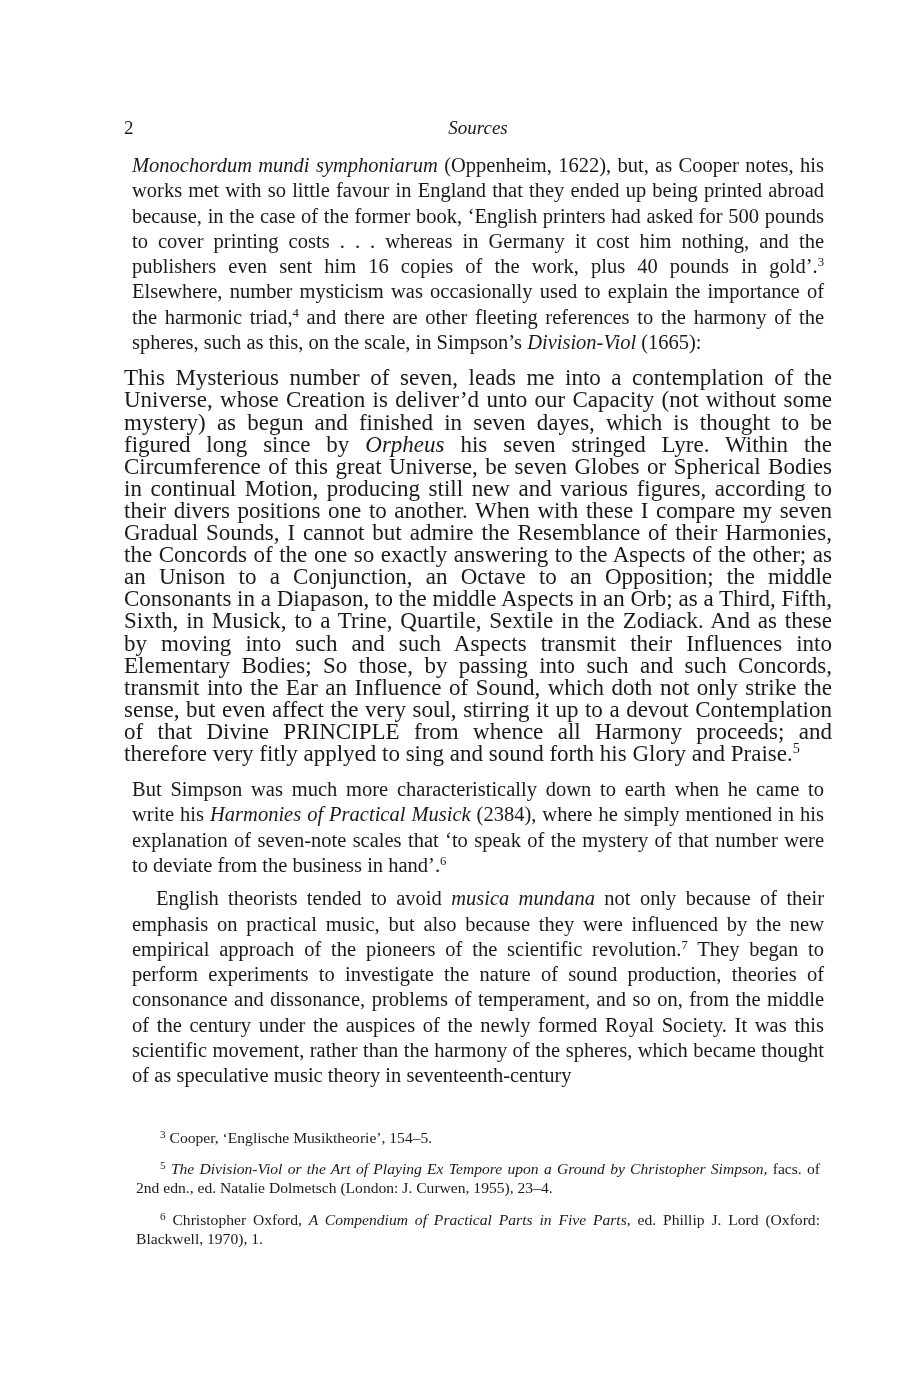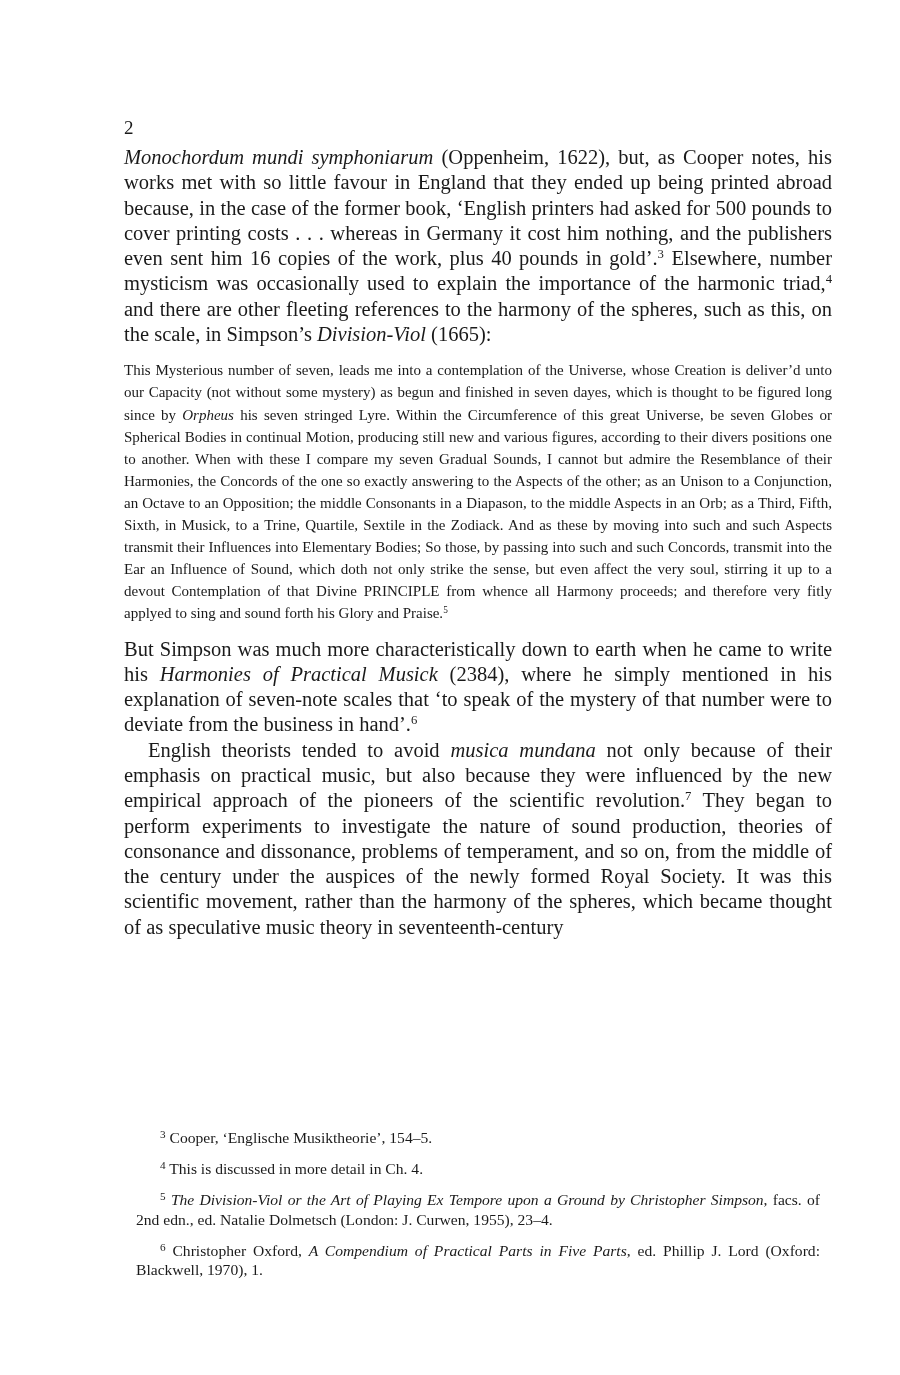--- a/index.html
+++ b/index.html
@@ -2,44 +2,44 @@
 <html><head>
 <meta charset="utf-8">
 <style>
   html, body { margin: 0; padding: 0; background: #ffffff; }
   body { width: 900px; height: 1375px; position: relative; overflow: hidden;
          font-family: "Liberation Serif", "DejaVu Serif", serif; color: #1a1a1a; }
   .page { position: absolute; left: 124px; top: 115px; width: 708px; }
   .running-head { position: relative; height: 30px; font-size: 19px; }
   .page-number { position: absolute; left: 0; top: 2px; }
   .running-title { position: absolute; left: 0; right: 0; top: 2px; text-align: center; font-style: italic; }
-  .body-text { font-size: 20.5px; line-height: 25.3px; text-align: justify; margin: 0; }
+  .body-text { font-size: 20.5px; line-height: 25.3px; text-align: justify; margin: 8px; }
   .indent { text-indent: 24px; }
-  .block-quote { font-size: 15px; line-height: 22.1px; text-align: justify; margin: 12px 0 12px 0; }
+  .block-quote { font-size: 23px; line-height: 22.1px; text-align: justify; margin: 12px 0 12px 0; }
   sup { font-size: 0.62em; line-height: 0; vertical-align: 0.55em; }
   .footnotes { position: absolute; left: 124px; top: 1116px; width: 708px; font-size: 15.6px; line-height: 19.2px; text-align: justify; }
   .fn { margin: 12px; text-indent: 24px; }
   .fn sup { vertical-align: 0.45em; font-size: 0.72em; }
   i { font-style: italic; }
 </style>
 </head>
 <body>
 
 <div class="page">
   <div class="running-head">
     <span class="page-number">2</span>
+    <span class="running-title">Sources</span>
   </div>
 
   <p class="body-text"><i>Monochordum mundi symphoniarum</i><span> (Oppenheim, 1622), but, as Cooper notes, his works met with so little favour in England that they ended up being printed abroad because, in the case of the former book, ‘English printers had asked for 500 pounds to cover printing costs . . . whereas in Germany it cost him nothing, and the publishers even sent him 16 copies of the work, plus 40 pounds in gold’.</span><sup>3</sup><span> Elsewhere, number mysticism was occasionally used to explain the importance of the harmonic triad,</span><sup>4</sup><span> and there are other fleeting references to the harmony of the spheres, such as this, on the scale, in Simpson’s </span><i>Division-Viol</i><span> (1665):</span></p>
 
   <p class="block-quote"><span>This Mysterious number of seven, leads me into a contemplation of the Universe, whose Creation is deliver’d unto our Capacity (not without some mystery) as begun and finished in seven dayes, which is thought to be figured long since by </span><i>Orpheus</i><span> his seven stringed Lyre. Within the Circumference of this great Universe, be seven Globes or Spherical Bodies in continual Motion, producing still new and various figures, according to their divers positions one to another. When with these I compare my seven Gradual Sounds, I cannot but admire the Resemblance of their Harmonies, the Concords of the one so exactly answering to the Aspects of the other; as an Unison to a Conjunction, an Octave to an Opposition; the middle Consonants in a Diapason, to the middle Aspects in an Orb; as a Third, Fifth, Sixth, in Musick, to a Trine, Quartile, Sextile in the Zodiack. And as these by moving into such and such Aspects transmit their Influences into Elementary Bodies; So those, by passing into such and such Concords, transmit into the Ear an Influence of Sound, which doth not only strike the sense, but even affect the very soul, stirring it up to a devout Contemplation of that Divine PRINCIPLE from whence all Harmony proceeds; and therefore very fitly applyed to sing and sound forth his Glory and Praise.</span><sup>5</sup></p>
 
   <p class="body-text"><span>But Simpson was much more characteristically down to earth when he came to write his </span><i>Harmonies of Practical Musick</i><span> (2384), where he simply mentioned in his explanation of seven-note scales that ‘to speak of the mystery of that number were to deviate from the business in hand’.</span><sup>6</sup></p>
 
   <p class="body-text indent"><span>English theorists tended to avoid </span><i>musica mundana</i><span> not only because of their emphasis on practical music, but also because they were influenced by the new empirical approach of the pioneers of the scientific revolution.</span><sup>7</sup><span> They began to perform experiments to investigate the nature of sound production, theories of consonance and dissonance, problems of temperament, and so on, from the middle of the century under the auspices of the newly formed Royal Society. It was this scientific movement, rather than the harmony of the spheres, which became thought of as speculative music theory in seventeenth-century</span></p>
 </div>
 
 <div class="footnotes">
   <p class="fn"><sup>3</sup> <span>Cooper, ‘Englische Musiktheorie’, 154–5.</span></p>
-  <p class="fn"><sup>4</sup> <span>This is discussed in more detail in Ch. 4.</span></p>
   <p class="fn"><sup>5</sup> <i>The Division-Viol or the Art of Playing Ex Tempore upon a Ground by Christopher Simpson</i><span>, facs. of 2nd edn., ed. Natalie Dolmetsch (London: J. Curwen, 1955), 23–4.</span></p>
   <p class="fn"><sup>6</sup> <span>Christopher Oxford, </span><i>A Compendium of Practical Parts in Five Parts</i><span>, ed. Phillip J. Lord (Oxford: Blackwell, 1970), 1.</span></p>
 </div>
 
 </body></html>

